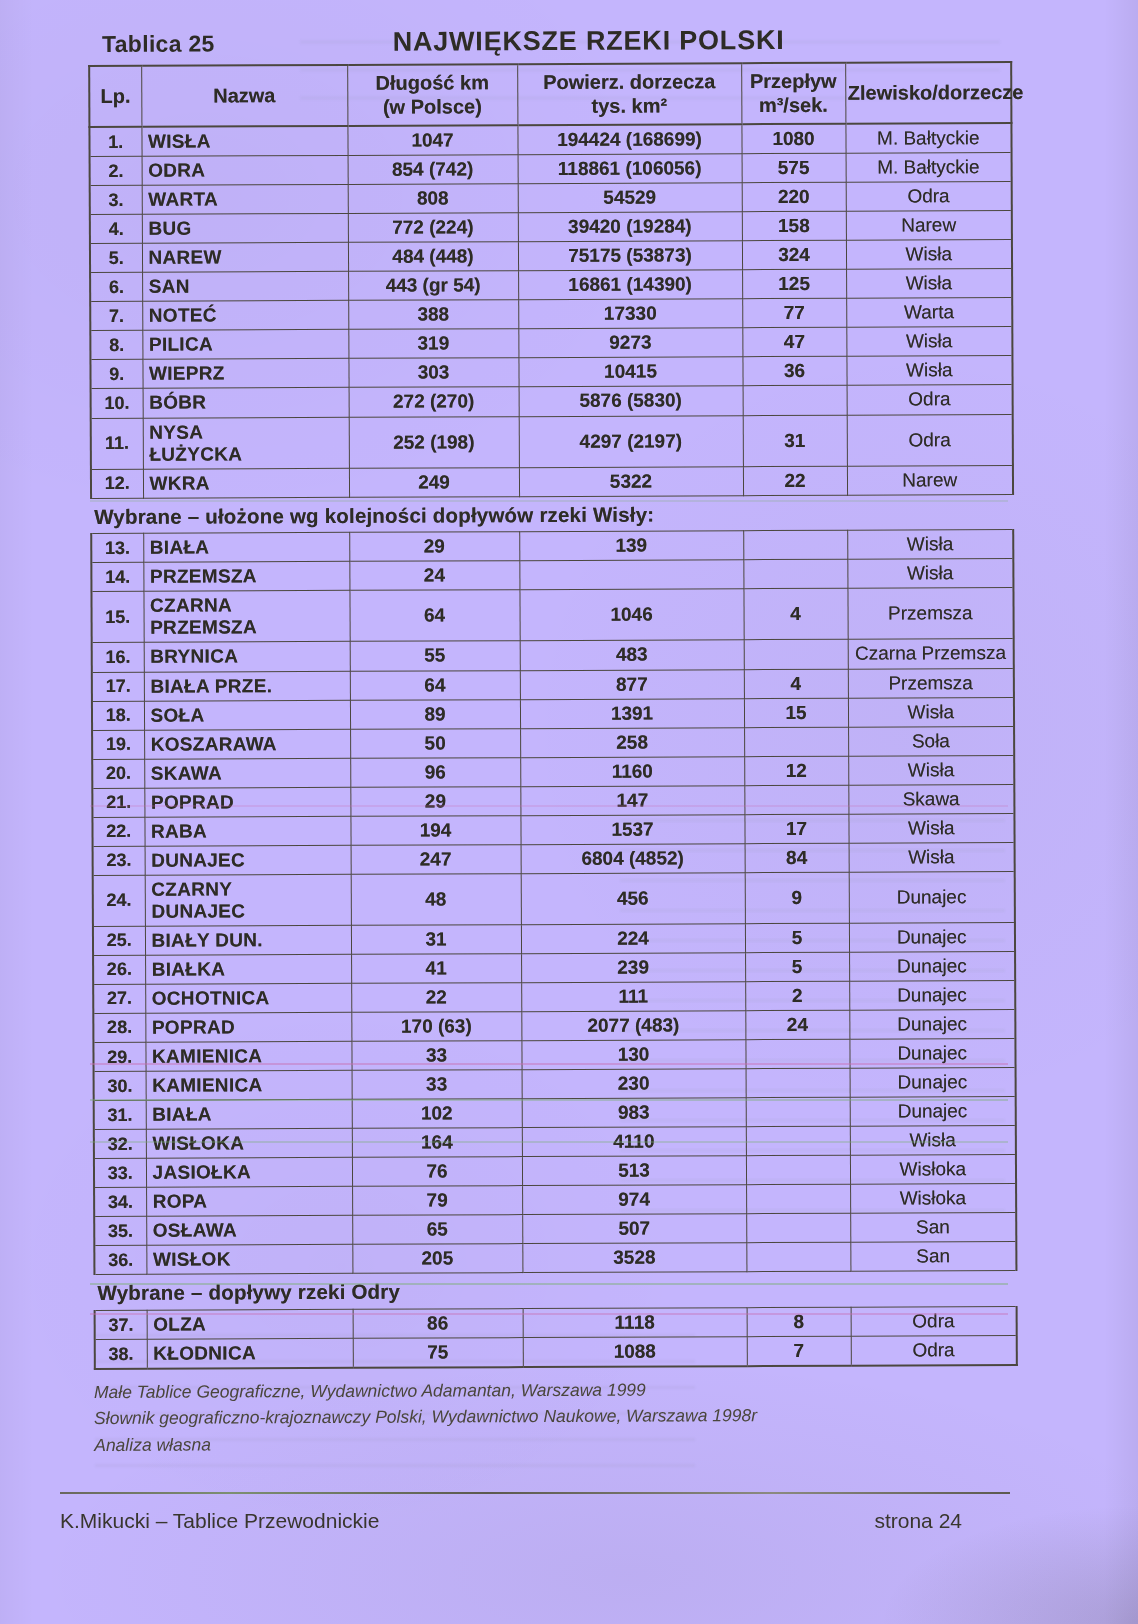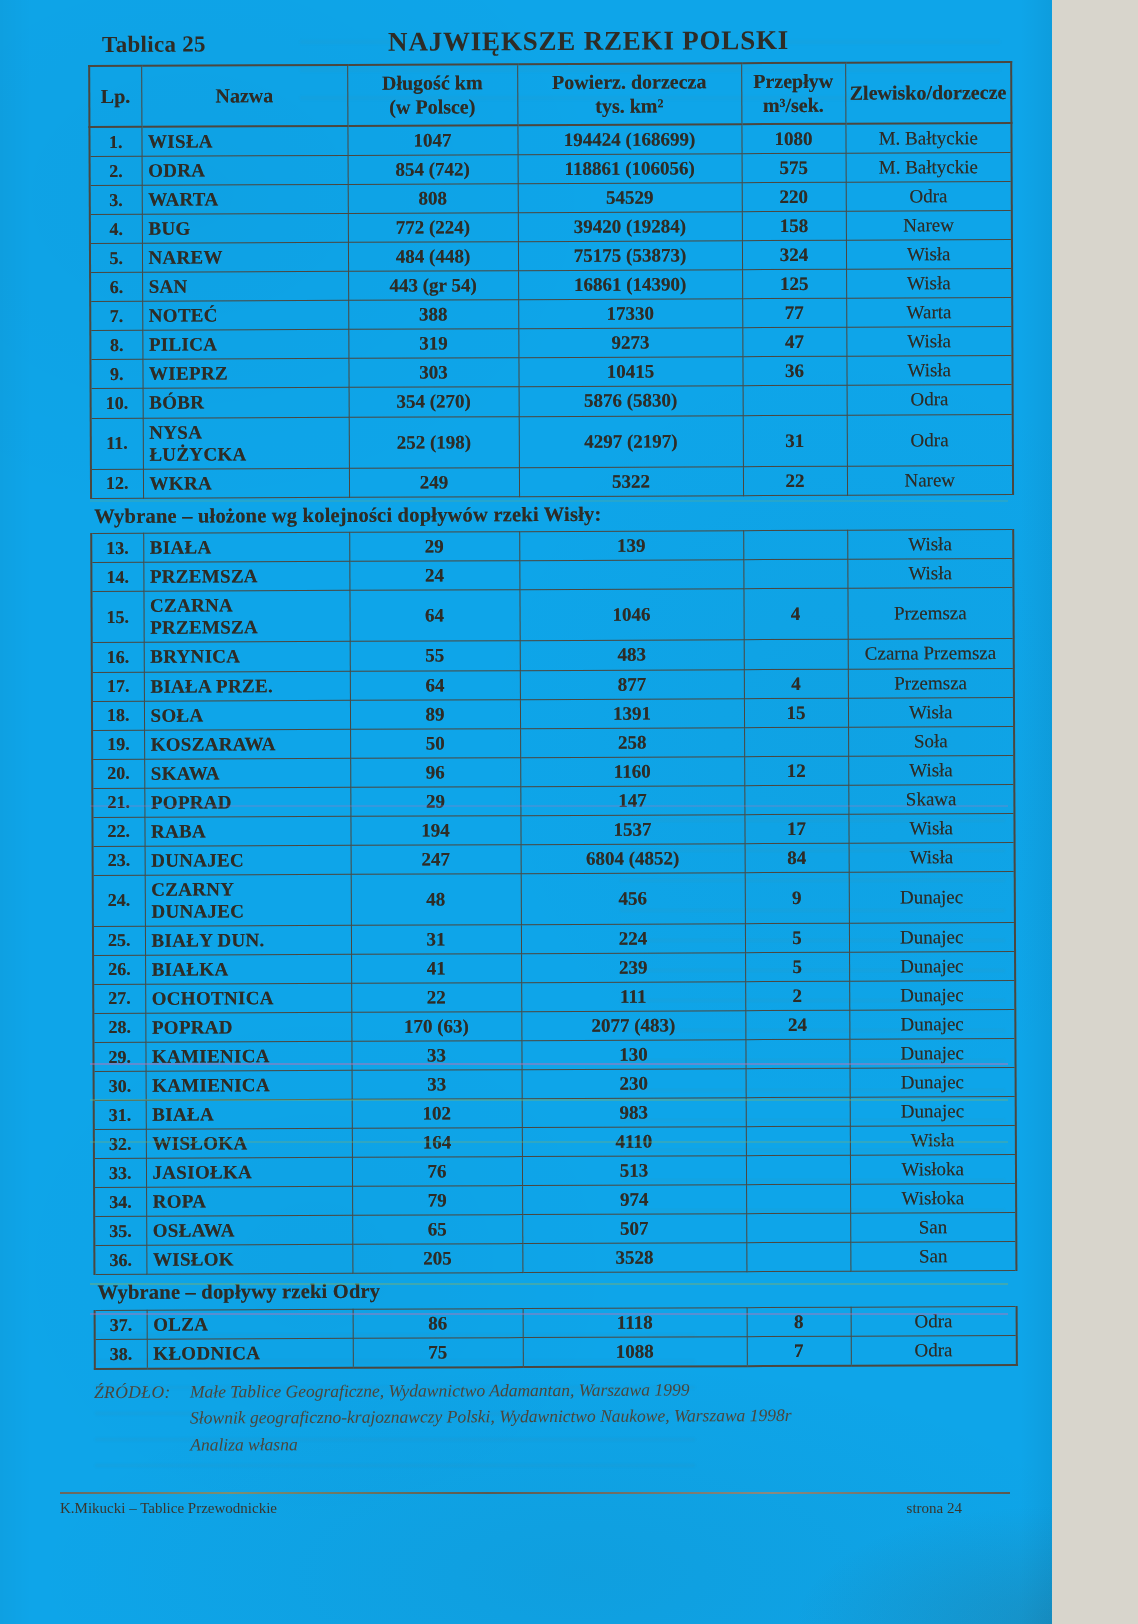--- a/index.html
+++ b/index.html
@@ -1,19 +1,19 @@
 <!DOCTYPE html>
 <html><head>
 <meta charset="utf-8">
 <style>
   html,body{margin:0;padding:0;background:#d8d5cc;}
   .page{
-    position:relative;width:1052px;height:1624px;overflow:hidden;
-    background:#0ea5e9;
-    font-family:Liberation Serif, serif;
+    position:relative;width:1138px;height:1624px;overflow:hidden;
+    background:#c4b5fd;
+    font-family:Liberation Sans, sans-serif;
     color:#2e2c26;
   }
   
   .page::before{
     content:"";position:absolute;inset:0;pointer-events:none;
     background:
       radial-gradient(ellipse 60% 30% at 18% 12%, rgba(0,0,0,.025), transparent 70%),
       radial-gradient(ellipse 50% 35% at 80% 45%, rgba(60,70,50,.03), transparent 70%),
       radial-gradient(ellipse 45% 25% at 30% 78%, rgba(0,0,0,.02), transparent 70%),
       radial-gradient(ellipse 70% 18% at 55% 97%, rgba(40,40,30,.05), transparent 75%),
@@ -42,21 +42,21 @@
   thead th{border-top-width:2.6px;border-bottom-width:2.2px;}
   tbody tr:last-child td{border-bottom-width:2.6px;}
   tr.section-row td{border:none !important;font-weight:bold;font-size:20.5px;text-align:left;padding:6px 2px 5px 3px;letter-spacing:.2px;background:transparent;}
 
   .source{display:flex;margin-top:9px;font-style:italic;font-size:17.5px;color:#4a463c;line-height:1.5;}
   .src-label{min-width:96px;letter-spacing:.4px;}
   .src-lines div{white-space:nowrap;}
 
   .footer{position:absolute;left:60px;top:1492px;width:950px;}
   .rule{height:2.2px;background:linear-gradient(90deg,#6a675e,#7d8f72 18%,#5c594f 45%,#8b8a80 75%,#5c594f);}
-  .footer-row{display:flex;justify-content:space-between;font-size:15px;margin-top:6px;color:#39362e;}
+  .footer-row{display:flex;justify-content:space-between;font-size:21px;margin-top:15px;color:#39362e;}
   .footer-row .right{padding-right:48px;}
 
   
   .artifact{position:absolute;left:90px;width:918px;height:1.6px;pointer-events:none;filter:blur(.3px);}
   .a1{top:1063px;background:rgba(199,111,177,.45);}
   .a2{top:1099px;background:rgba(122,175,114,.40);}
   .a3{top:1141px;background:rgba(122,175,114,.32);}
   .a4{top:1283px;background:rgba(122,175,114,.45);}
   .a5{top:1313px;background:rgba(199,111,177,.40);}
   .a6{top:500px;background:rgba(122,175,114,.22);}
@@ -190,21 +190,21 @@
             <td class="c-lp">9.</td>
             <td class="c-name">WIEPRZ</td>
             <td class="c-num">303</td>
             <td class="c-num">10415</td>
             <td class="c-num">36</td>
             <td class="c-basin">Wisła</td>
           </tr>
           <tr>
             <td class="c-lp">10.</td>
             <td class="c-name">BÓBR</td>
-            <td class="c-num">354 (270)</td>
+            <td class="c-num">272 (270)</td>
             <td class="c-num">5876 (5830)</td>
             <td class="c-num"></td>
             <td class="c-basin">Odra</td>
           </tr>
           <tr>
             <td class="c-lp">11.</td>
             <td class="c-name">NYSA
 ŁUŻYCKA</td>
             <td class="c-num">252 (198)</td>
             <td class="c-num">4297 (2197)</td>
@@ -432,21 +432,20 @@
             <td class="c-name">KŁODNICA</td>
             <td class="c-num">75</td>
             <td class="c-num">1088</td>
             <td class="c-num">7</td>
             <td class="c-basin">Odra</td>
           </tr>
         </tbody>
     </table>
 
     <div class="source">
-      <div class="src-label">ŹRÓDŁO:</div>
       <div class="src-lines">
         <div>Małe Tablice Geograficzne, Wydawnictwo Adamantan, Warszawa 1999</div>
         <div>Słownik geograficzno-krajoznawczy Polski, Wydawnictwo Naukowe, Warszawa 1998r</div>
         <div>Analiza własna</div>
       </div>
     </div>
   </div>
 
   <div class="artifact a6"></div>
   <div class="artifact a7"></div>

